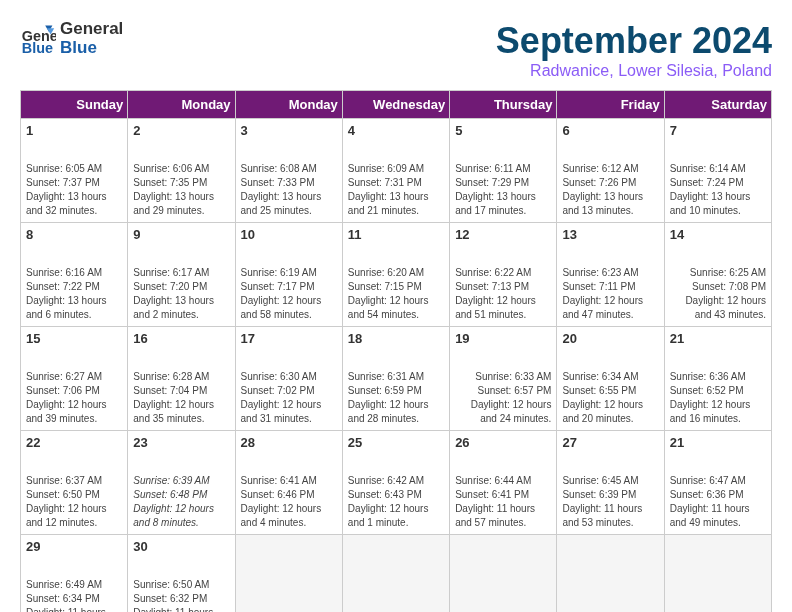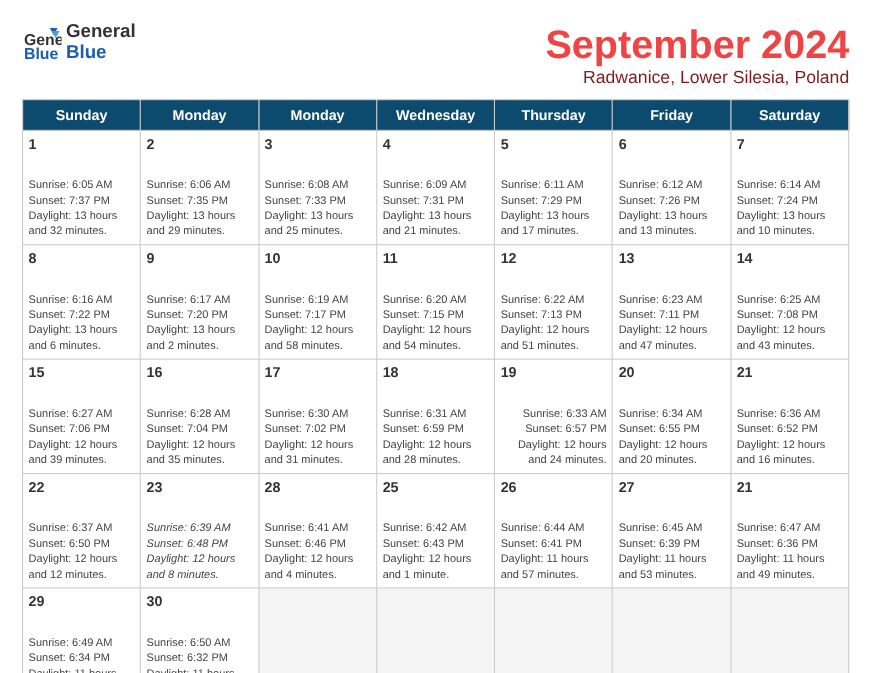--- a/index.html
+++ b/index.html
@@ -24,38 +24,38 @@
       width: 36px;
       height: 36px;
       margin-right: 4px;
     }
     .title-block {
       text-align: right;
     }
     .month-title {
       font-size: 36px;
       font-weight: bold;
-      color: #ef4444;
+      color: #0c4a6e;
     }
     .location-title {
       font-size: 16px;
-      color: #7f1d1d;
+      color: #8b5cf6;
     }
     table {
       width: 100%;
       border-collapse: collapse;
       table-layout: fixed;
     }
     thead tr th {
-      background: #0c4a6e;
+      background: #701a75;
       color: #fff;
       font-size: 13px;
       font-weight: bold;
       padding: 6px 4px;
-      text-align: center;
+      text-align: right;
       border: 1px solid #ccc;
     }
     tbody tr td {
       vertical-align: top;
       border: 1px solid #ccc;
       padding: 4px 5px;
       font-size: 10.5px;
       color: #333;
       min-height: 80px;
       height: 85px;
@@ -201,21 +201,21 @@
         </td>
         <td>
           <span class="day-num">13</span>
           <div class="day-info" style="white-space: pre-line;">Sunrise: 6:23 AM
 Sunset: 7:11 PM
 Daylight: 12 hours
 and 47 minutes.</div>
         </td>
         <td>
           <span class="day-num">14</span>
-          <div class="day-info" style="white-space: pre-line;">Sunrise: 6:25 AM
+          <div class="day-info" style="white-space: pre-line; text-align: right;">Sunrise: 6:25 AM
 Sunset: 7:08 PM
 Daylight: 12 hours
 and 43 minutes.</div>
         </td>
       </tr>
       <tr>
         <td>
           <span class="day-num">15</span>
           <div class="day-info" style="white-space: pre-line;">Sunrise: 6:27 AM
 Sunset: 7:06 PM

